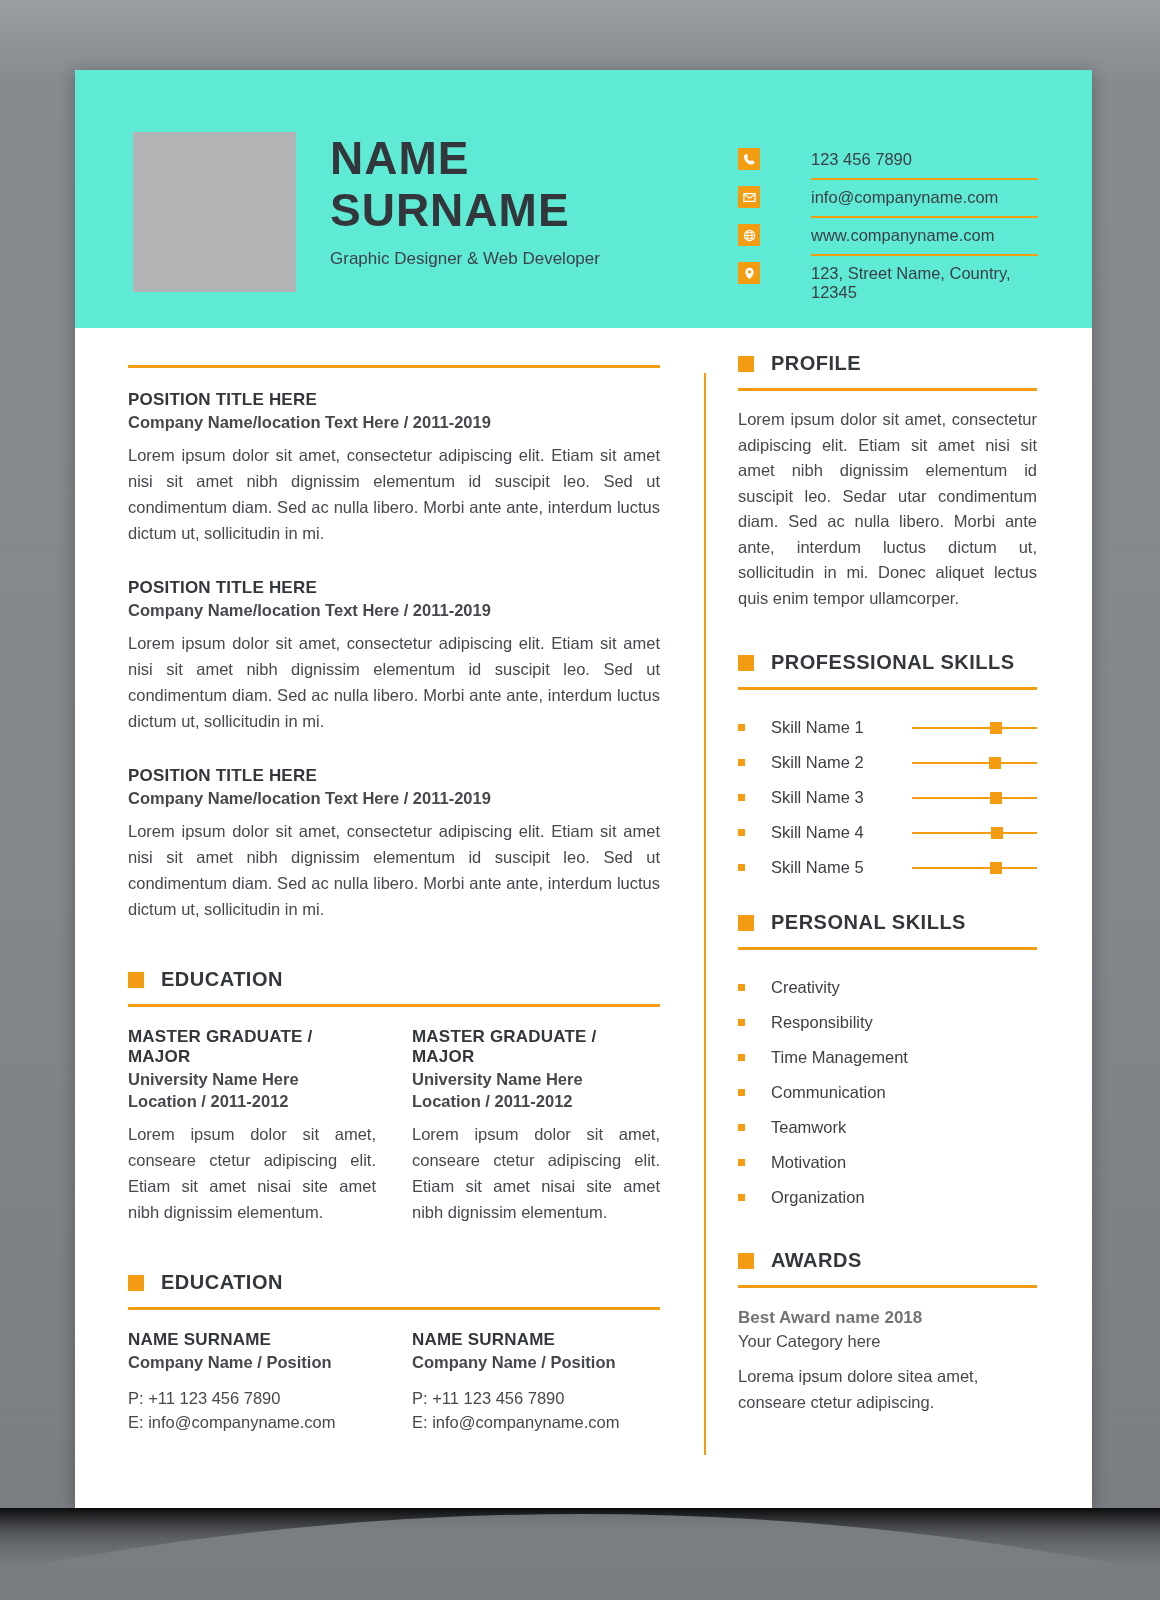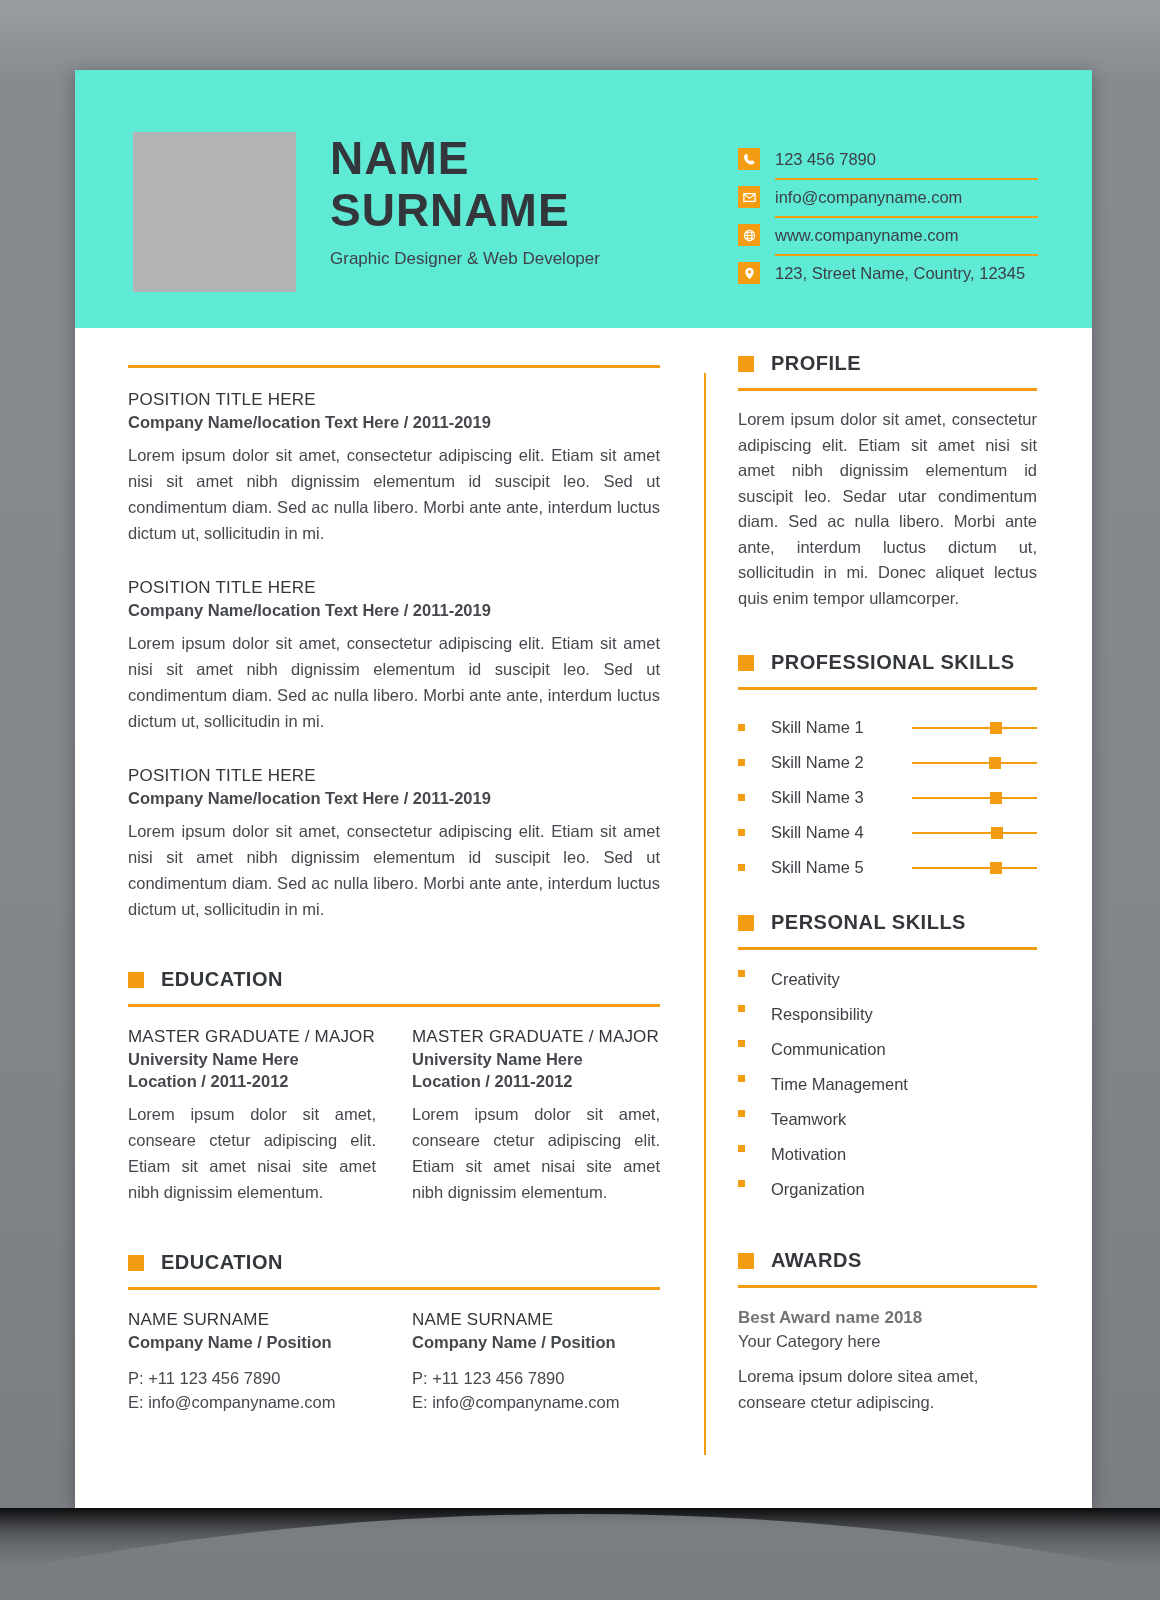--- a/index.html
+++ b/index.html
@@ -13,57 +13,57 @@
     position:absolute;left:75px;top:70px;width:1017px;height:1438px;
     background:#ffffff;box-shadow:0 3px 16px rgba(0,0,0,.30);
   }
   
   .header{position:absolute;left:0;top:0;width:100%;height:258px;background:#5eead4;}
   .photo{position:absolute;left:58px;top:62px;width:163px;height:160px;background:#b3b4b6;}
   .name-block{position:absolute;left:255px;top:62px;}
   .name-line{font-size:46px;font-weight:bold;color:#33363b;line-height:52px;letter-spacing:1px;}
   .subtitle{font-size:17px;color:#3e4146;margin-top:13px;}
   .contact{position:absolute;left:663px;top:72px;width:300px;}
-  .contact-row{display:flex;align-items:flex-start;}
+  .contact-row{display:flex;align-items:flex-start;gap:36px;}
   .contact-icon{flex:0 0 22px;width:22px;height:22px;background:#f39c12;margin:6px 15px 0 0;
     display:flex;align-items:center;justify-content:center;}
   .contact-icon svg{display:block;}
   .contact-text{flex:1;font-size:16.5px;color:#3c3f44;padding:8px 0 9px;border-bottom:2px solid #f39c12;}
   .contact-row:last-child .contact-text{border-bottom:none;}
   
   .col-left{position:absolute;left:53px;top:282px;width:532px;}
   .col-right{position:absolute;left:663px;top:282px;width:299px;}
   .divider{position:absolute;left:629px;top:303px;width:2px;height:1082px;background:#f39c12;}
   
   .sec-head{display:flex;align-items:center;}
   .sq{width:16px;height:16px;background:#f39c12;margin-right:17px;flex:0 0 16px;}
   .sec-title{font-size:20px;font-weight:bold;color:#33363b;letter-spacing:.5px;}
   .sec-rule{height:3px;background:#f39c12;margin-top:13px;}
   
-  .item-title{font-size:17px;font-weight:normal;color:#33363b;letter-spacing:.2px;}
+  .item-title{font-size:17px;font-weight:bold;color:#33363b;letter-spacing:.2px;}
   .item-sub{font-size:16.5px;color:#45484d;margin-top:3px;font-weight:bold;}
   .body-text{font-size:16.5px;color:#45484d;line-height:26px;text-align:justify;margin-top:10px;}
   .xp-entry{margin-top:22px;}
   .xp-entry + .xp-entry{margin-top:32px;}
   .two-col{display:flex;margin-top:20px;}
   .two-col .cell{width:248px;}
   .two-col .cell:first-child{margin-right:36px;}
   .ref-lines{margin-top:14px;font-size:16.5px;color:#45484d;line-height:24px;}
   .section-gap{margin-top:46px;}
   
   .profile-body{font-size:16.5px;color:#45484d;line-height:25.5px;text-align:justify;margin-top:16px;}
   .skill-list{margin-top:20px;}
   .skill-row{display:flex;align-items:center;height:35px;}
   .bullet{width:7px;height:7px;background:#f39c12;margin-right:26px;flex:0 0 7px;}
   .skill-label{font-size:16.5px;color:#3c3f44;flex:1;}
   .slider{position:relative;width:125px;height:12px;flex:0 0 125px;}
   .slider .track{position:absolute;left:0;right:0;top:5px;height:2.5px;background:#f39c12;}
   .slider .knob{position:absolute;top:0;width:12px;height:12px;background:#f39c12;}
   .plain-list{margin-top:20px;}
-  .plain-row{display:flex;height:35px;}
+  .plain-row{display:flex;align-items:center;height:35px;}
   .award-name{font-size:17px;font-weight:bold;color:#737373;margin-top:20px;}
   .award-cat{font-size:16.5px;color:#45484d;margin-top:4px;}
   .award-body{font-size:16.5px;color:#45484d;line-height:26px;margin-top:12px;}
   
   .bottom-shadow{position:absolute;left:0;top:1508px;width:1160px;height:92px;}
 </style>
 </head>
 <body>
 
 <div class="page">
@@ -269,25 +269,25 @@
         <div class="plain-row">
             <span class="bullet"></span>
             <span class="skill-label">Creativity</span>
           </div>
         <div class="plain-row">
             <span class="bullet"></span>
             <span class="skill-label">Responsibility</span>
           </div>
         <div class="plain-row">
             <span class="bullet"></span>
+            <span class="skill-label">Time Management</span>
+          </div>
+        <div class="plain-row">
+            <span class="bullet"></span>
             <span class="skill-label">Communication</span>
-          </div>
-        <div class="plain-row">
-            <span class="bullet"></span>
-            <span class="skill-label">Time Management</span>
           </div>
         <div class="plain-row">
             <span class="bullet"></span>
             <span class="skill-label">Teamwork</span>
           </div>
         <div class="plain-row">
             <span class="bullet"></span>
             <span class="skill-label">Motivation</span>
           </div>
         <div class="plain-row">

